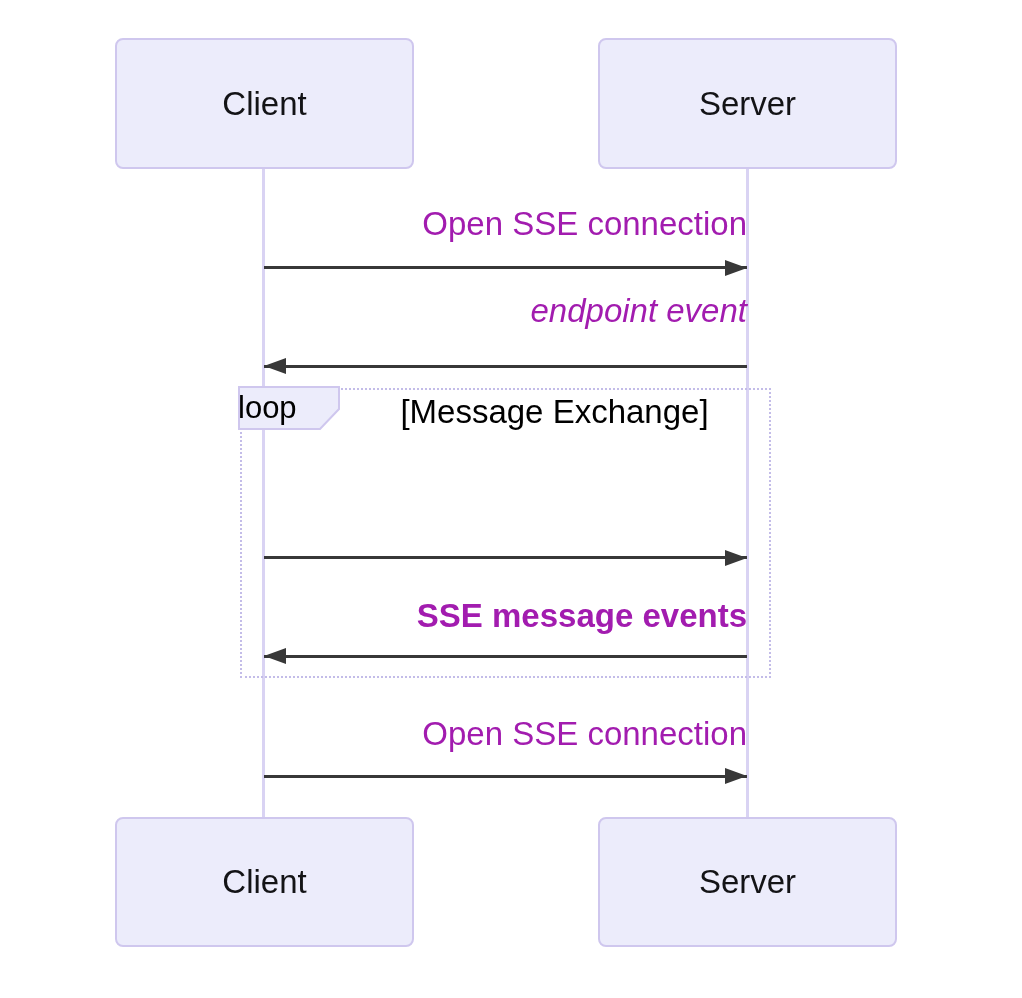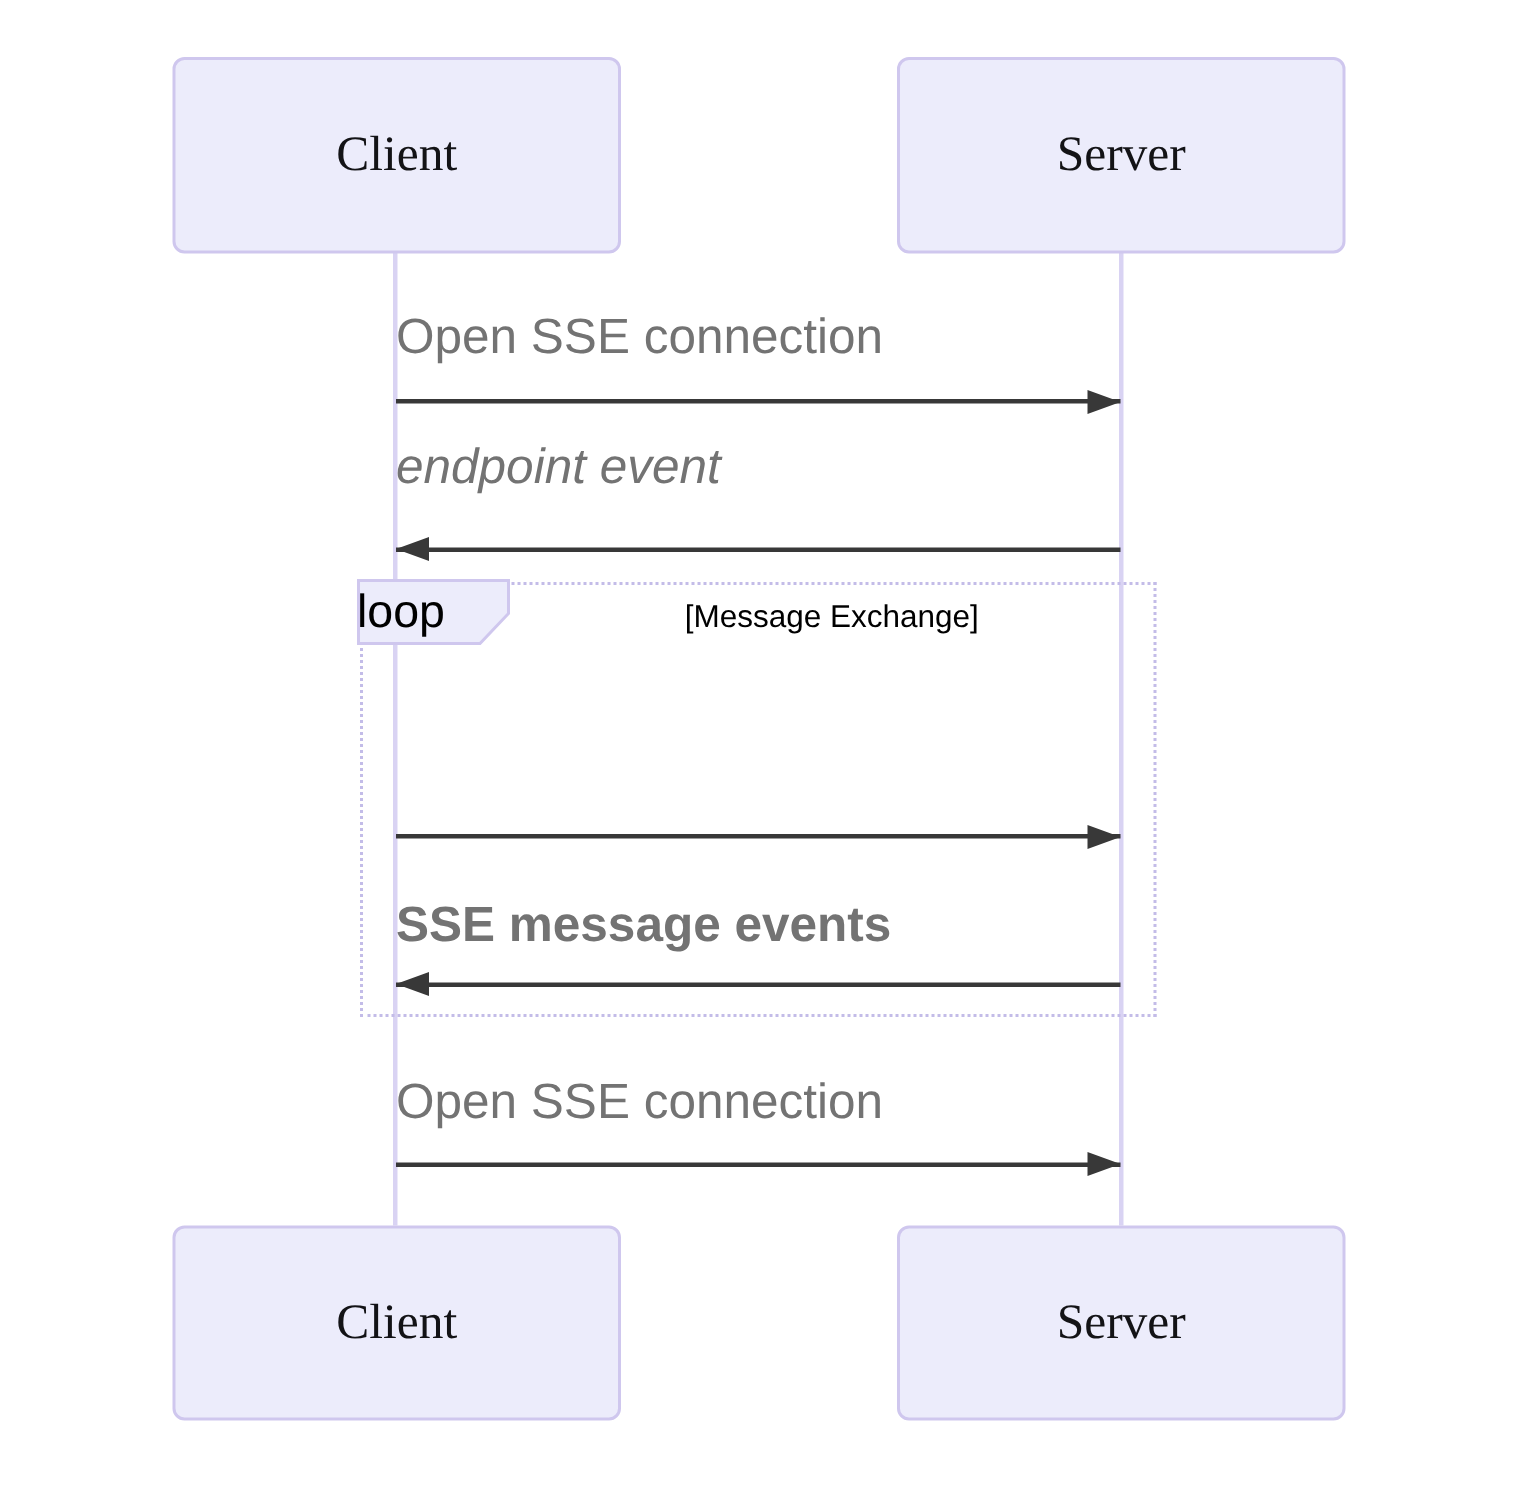--- a/index.html
+++ b/index.html
@@ -16,37 +16,36 @@
     width: 295px;
     height: 127px;
     background: #ECECFB;
     border: 2px solid #CFC7EE;
     border-radius: 8px;
     display: flex;
     align-items: center;
     justify-content: center;
     font-size: 33px;
     color: #131316;
-    font-family: Liberation Serif, serif;
   }
   .lifeline {
     position: absolute;
     width: 3px;
     top: 168px;
     height: 649px;
     background: #D9D3F3;
   }
   .msg-label {
     position: absolute;
     left: 264px;
     width: 483px;
-    text-align: left;
+    text-align: right;
     font-size: 33px;
     line-height: 40px;
-    color: #737373;
+    color: #a21caf;
     white-space: nowrap;
   }
   .msg-line {
     position: absolute;
     left: 264px;
     width: 483px;
     height: 3px;
     background: #383838;
   }
   .head {
@@ -82,21 +81,21 @@
     font-size: 31px;
     line-height: 36px;
     color: #000000;
   }
   .loop-title {
     position: absolute;
     left: 289px;
     top: 392px;
     width: 531px;
     text-align: center;
-    font-size: 21px;
+    font-size: 33px;
     line-height: 40px;
     font-weight: 500;
     color: #000000;
     white-space: nowrap;
   }
 </style>
 </head>
 <body>
 
 <div class="canvas">

